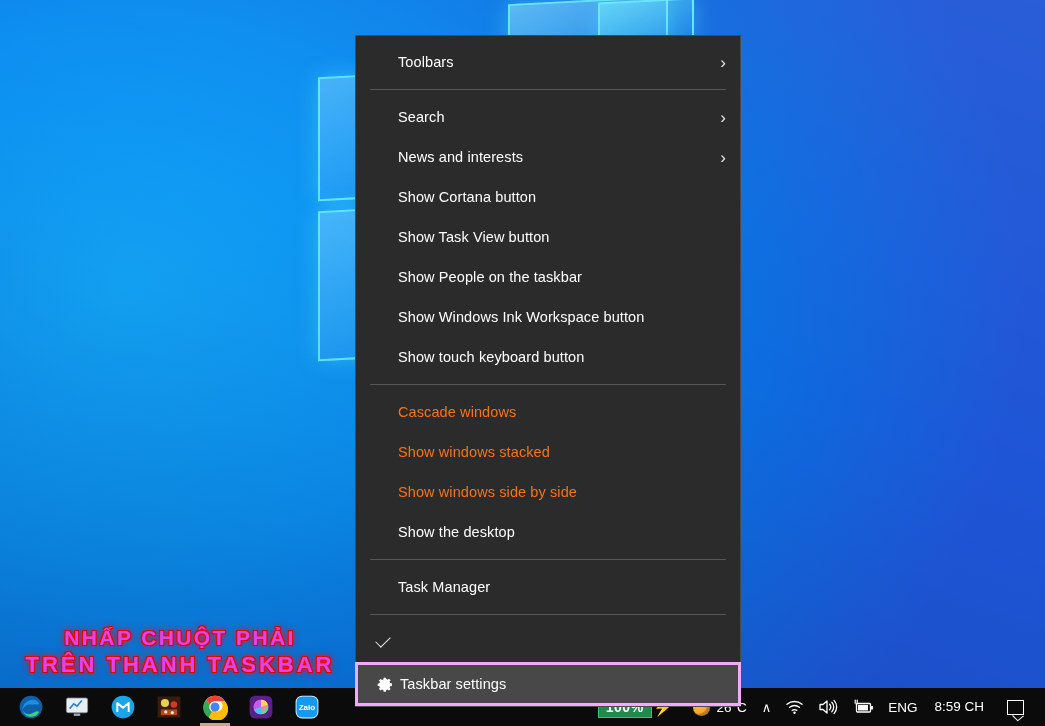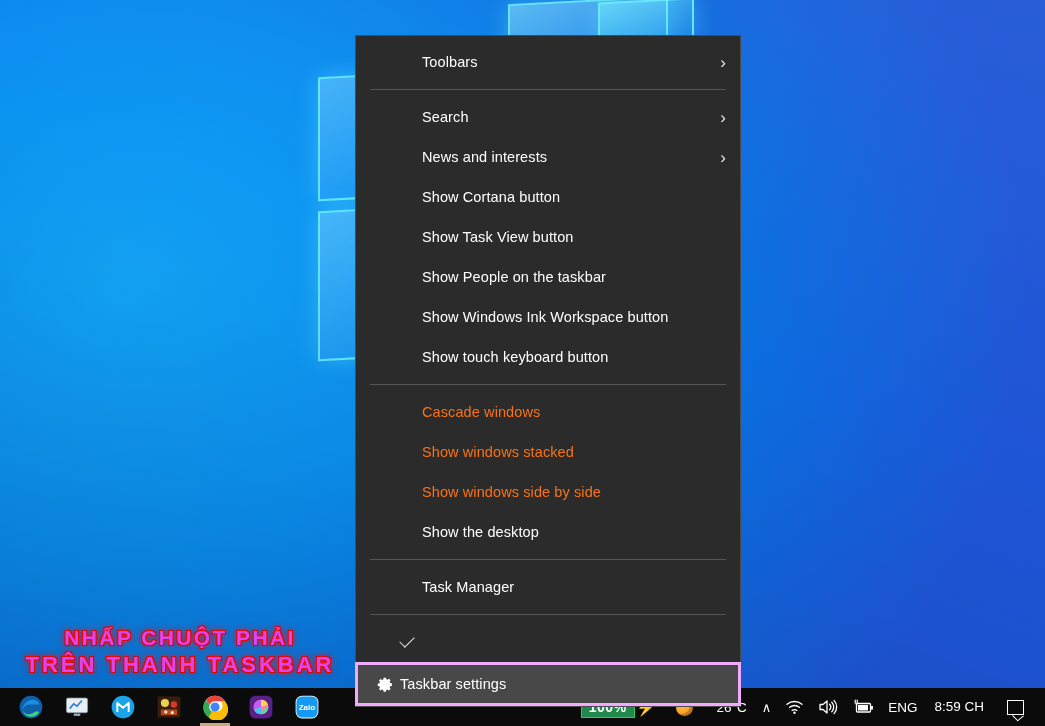--- a/index.html
+++ b/index.html
@@ -46,21 +46,20 @@
     background:#2b2b2b;
     border:1px solid #4a4a4a;
     padding:6px 0 0 0;
     z-index:40;
   }
   .menu-item {
     position:relative; display:flex; align-items:center;
     height:40px; padding:0 14px 0 12px;
     color:#ffffff; font-size:14.5px; letter-spacing:0.1px;
     white-space:nowrap;
-    margin-left:24px;
   }
   .menu-item .ico-slot {
     width:30px; min-width:30px; display:flex; align-items:center; justify-content:center;
   }
   .menu-item .mlabel { flex:1; }
   .menu-item.disabled { color:#f97316; }
   .menu-item .chev {
     margin-left:auto; color:#e6e6e6; font-size:17px; line-height:1;
     font-weight:300;
   }
@@ -118,21 +117,21 @@
   .tray-cell {
     display:flex; align-items:center; justify-content:center;
     color:#ffffff; font-size:13.5px; height:38px; padding:0 7px;
     white-space:nowrap;
   }
   .batt-badge {
     background:#1f8a4c; color:#ffffff; font-size:14px; font-weight:bold;
     padding:1px 7px 2px 7px; border:1px solid #34c46f; letter-spacing:0.5px;
   }
   .bolt { color:#ffffff; font-size:16px; padding:0 4px 0 2px; }
-  .weather-cell { display:flex; align-items:center; gap:24px; padding:0 8px; }
+  .weather-cell { display:flex; align-items:center; gap:7px; padding:0 8px; }
   .sun {
     width:17px; height:17px; border-radius:50%;
     background:radial-gradient(circle at 35% 35%, #ffc043, #f08a12);
     box-shadow:inset -3px -2px 0 rgba(0,0,0,0.22);
   }
   .tray-clock { text-align:center; line-height:14px; padding:0 10px; }
   .notif {
     width:17px; height:15px; border:1.6px solid #ffffff;
     position:relative; margin:0 8px 0 6px;
   }

